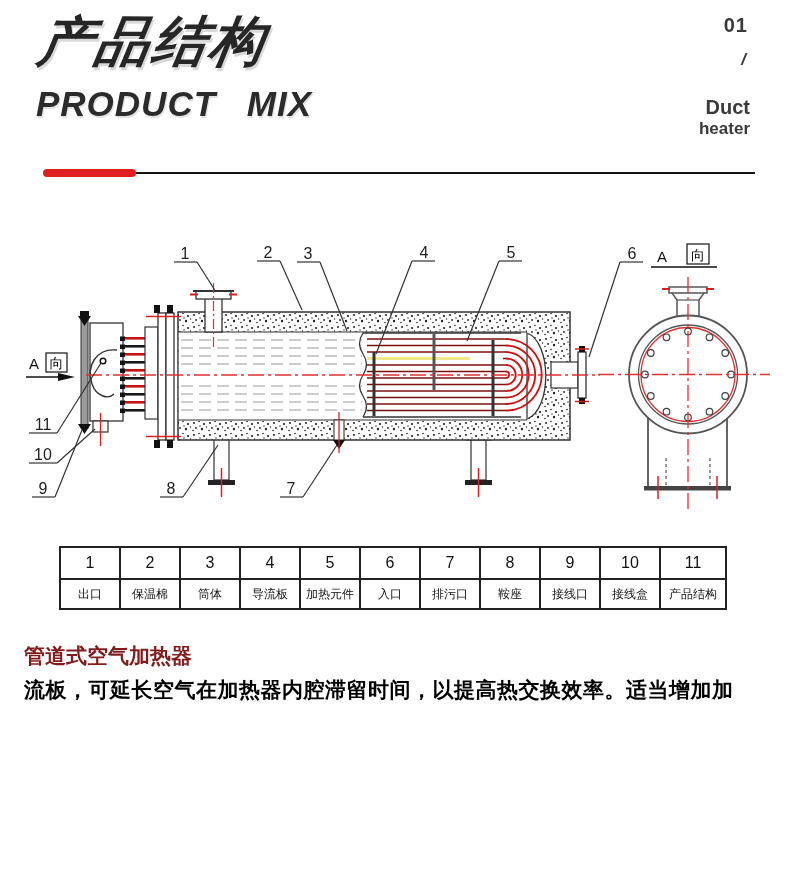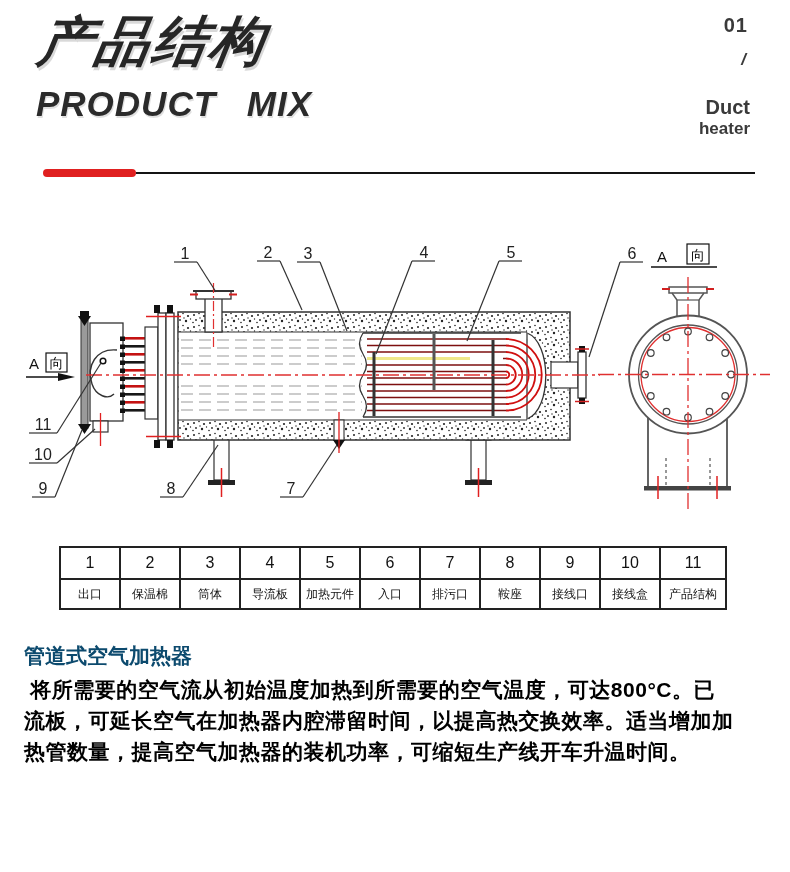--- a/index.html
+++ b/index.html
@@ -35,21 +35,21 @@
     border-collapse:collapse;table-layout:fixed;
   }
   table.parts td{
     border:2px solid #222;text-align:center;vertical-align:middle;
     font-size:12px;color:#111;padding:0;white-space:nowrap;overflow:hidden;
   }
   table.parts tr.num-row td{height:30px;font-size:16px;}
   table.parts tr.name-row td{height:28px;font-weight:500;}
   
   .desc{position:absolute;left:24px;top:642px;width:748px;}
-  .desc-heading{font-size:21px;font-weight:bold;color:#0c4a6e;line-height:28px;margin:0 0 4px 0;}
+  .desc-heading{font-size:21px;font-weight:bold;color:#7f1d1d;line-height:28px;margin:0 0 4px 0;}
   .desc-line{font-size:21px;font-weight:600;color:#000;line-height:31px;letter-spacing:0.5px;white-space:pre-wrap;}
 </style>
 </head>
 <body>
 
 <div class="title-cn">产品结构</div>
 <div class="title-en">PRODUCT MIX</div>
 <div class="corner">
   <span class="pagenum">01</span>
   <span class="slash">/</span>
@@ -350,16 +350,14 @@
     <td>鞍座</td>
     <td>接线口</td>
     <td>接线盒</td>
     <td>产品结构</td>
   </tr>
 </tbody>
   </table>
 
 <div class="desc">
   <p class="desc-heading">管道式空气加热器</p>
-  <div class="desc-line"> 将所需要的空气流从初始温度加热到所需要的空气温度，可达800°C。已</div>
   <div class="desc-line">流板，可延长空气在加热器内腔滞留时间，以提高热交换效率。适当增加加</div>
-  <div class="desc-line">热管数量，提高空气加热器的装机功率，可缩短生产线开车升温时间。</div>
 </div>
 
 </body></html>

